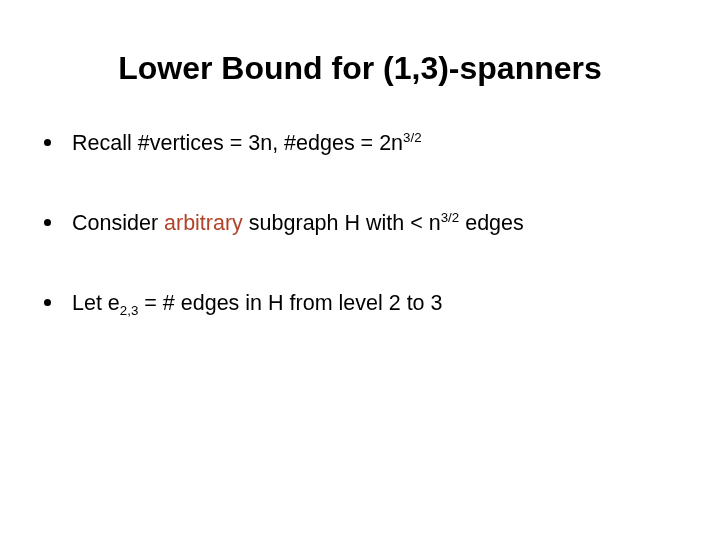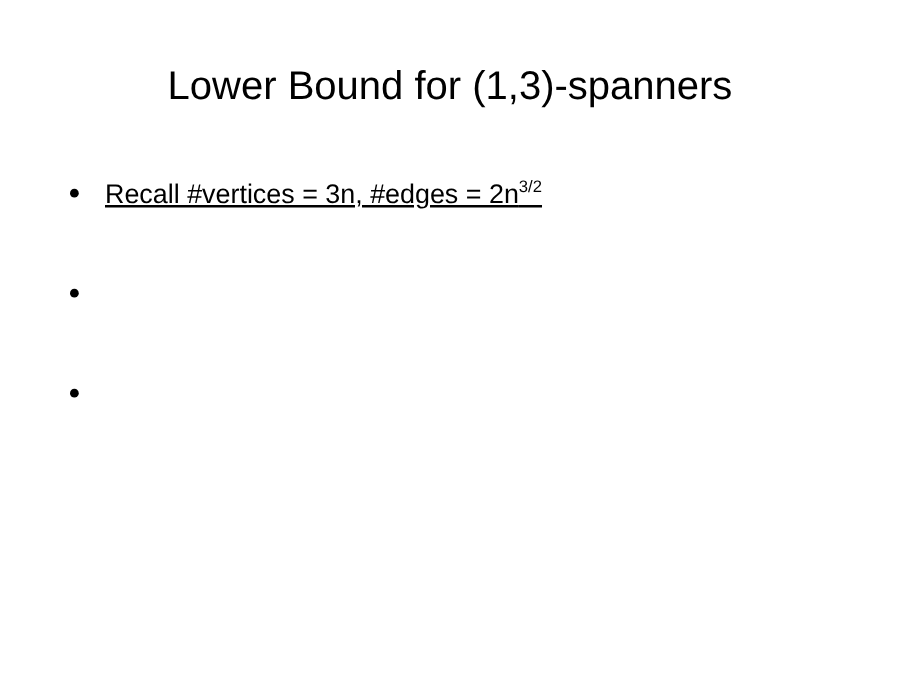--- a/index.html
+++ b/index.html
@@ -20,35 +20,34 @@
     height: 540px;
     background: #ffffff;
   }
   .slide-title {
     position: absolute;
     left: 36px;
     top: 48px;
     width: 648px;
     text-align: center;
     font-size: 32px;
-    font-weight: 400;
+    font-weight: 700;
     line-height: 40px;
     letter-spacing: 0px;
     color: #000000;
     white-space: nowrap;
   }
   .bullet-list {
     position: absolute;
     left: 38px;
     top: 128px;
     width: 660px;
     list-style: none;
-    margin: 12px;
+    margin: 0;
     padding: 0;
-    text-decoration: underline;
   }
   .bullet-item {
     position: relative;
     height: 80px;
     padding-left: 34px;
     font-size: 21.5px;
     line-height: 30px;
     color: #000000;
     white-space: nowrap;
   }
@@ -80,17 +79,17 @@
 </style>
 </head>
 <body>
 
 <div class="slide">
 
   <div class="slide-title">Lower Bound for (1,3)-spanners</div>
 
   <ul class="bullet-list">
       <li class="bullet-item"><span class="bullet-marker"></span><span class="bullet-text"><span>Recall #vertices = 3n, #edges = 2n</span><sup>3/2</sup></span></li>
-      <li class="bullet-item"><span class="bullet-marker"></span></li>
-      <li class="bullet-item"><span class="bullet-marker"></span></li>
+      <li class="bullet-item"><span class="bullet-marker"></span><span class="bullet-text"><span>Consider </span><span class="hl">arbitrary</span><span> subgraph H with &lt; n</span><sup>3/2</sup><span> edges</span></span></li>
+      <li class="bullet-item"><span class="bullet-marker"></span><span class="bullet-text"><span>Let e</span><sub>2,3</sub><span> = # edges in H from level 2 to 3</span></span></li>
     </ul>
 
 </div>
 
 </body></html>

